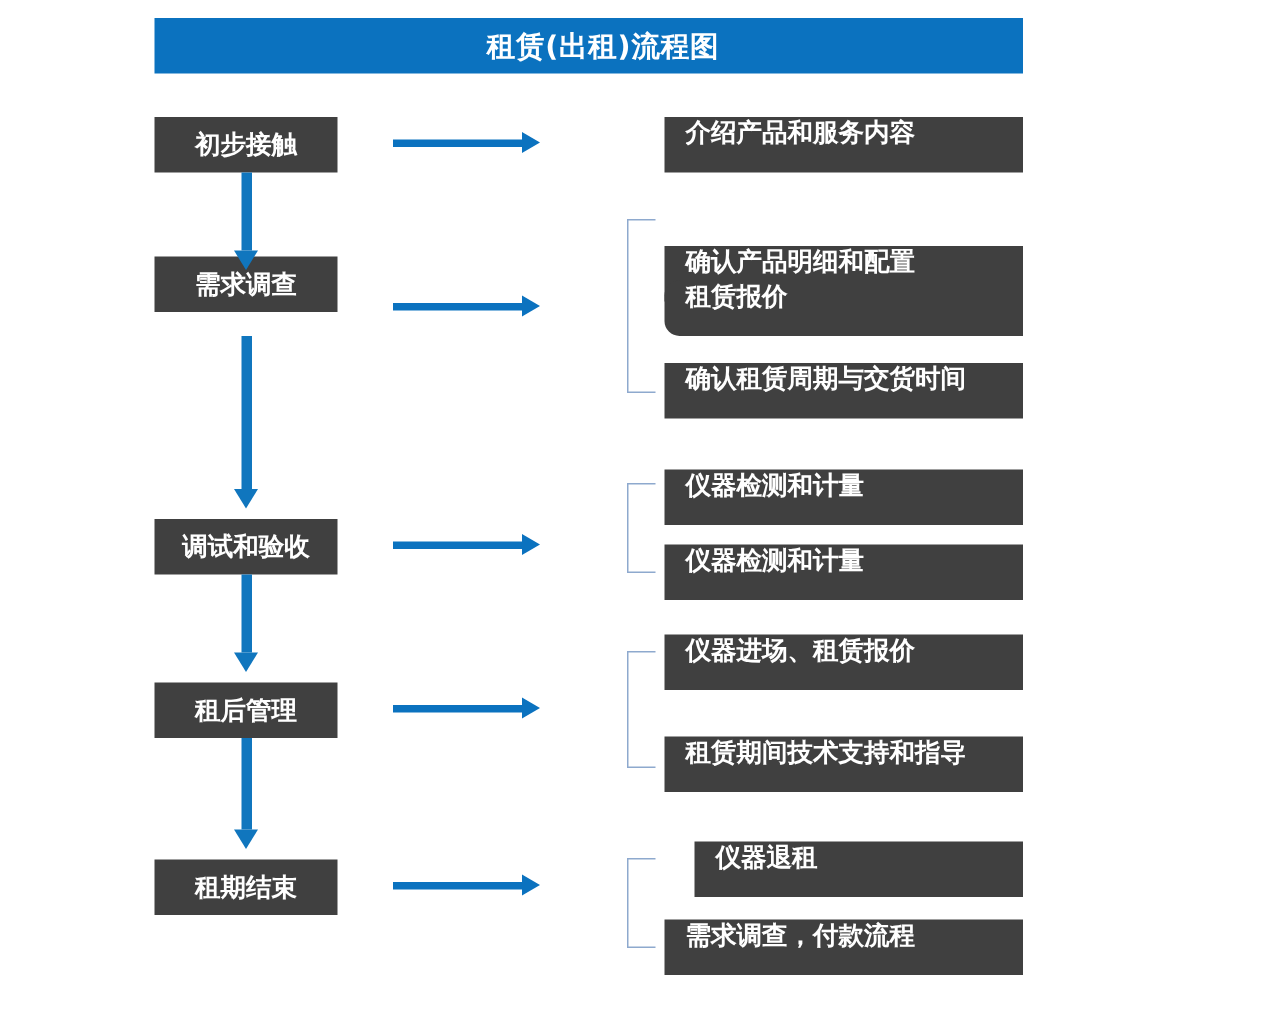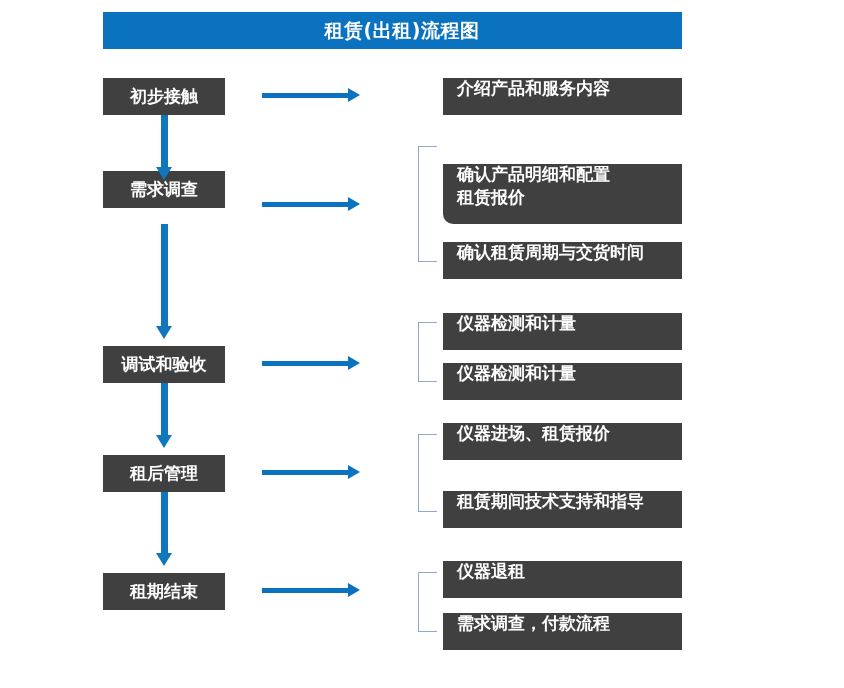--- a/index.html
+++ b/index.html
@@ -133,21 +133,21 @@
     </div>
   <div id="detail-column">
       <div class="box box-right" style="top: 78px;">介绍产品和服务内容</div>
       <div class="box box-right" style="top: 133px; margin-top: 31px;">确认产品明细和配置</div>
       <div class="box box-right" style="top: 187px; border-radius: 10px;">租赁报价</div>
       <div class="box box-right" style="top: 242px;">确认租赁周期与交货时间</div>
       <div class="box box-right" style="top: 313px;">仪器检测和计量</div>
       <div class="box box-right" style="top: 363px;">仪器检测和计量</div>
       <div class="box box-right" style="top: 423px;">仪器进场、租赁报价</div>
       <div class="box box-right" style="top: 491px;">租赁期间技术支持和指导</div>
-      <div class="box box-right" style="top: 561px;">仪器退租</div>
+      <div class="box box-right" style="top: 561px; margin-left: 20px;">仪器退租</div>
       <div class="box box-right" style="top: 613px;">需求调查，付款流程</div>
     </div>
   <div id="arrow-layer">
       <div class="h-arrow" style="top: 88px;">
         <div class="shaft"></div>
         <div class="head"></div>
       </div>
       <div class="h-arrow" style="top: 197px;">
         <div class="shaft"></div>
         <div class="head"></div>

